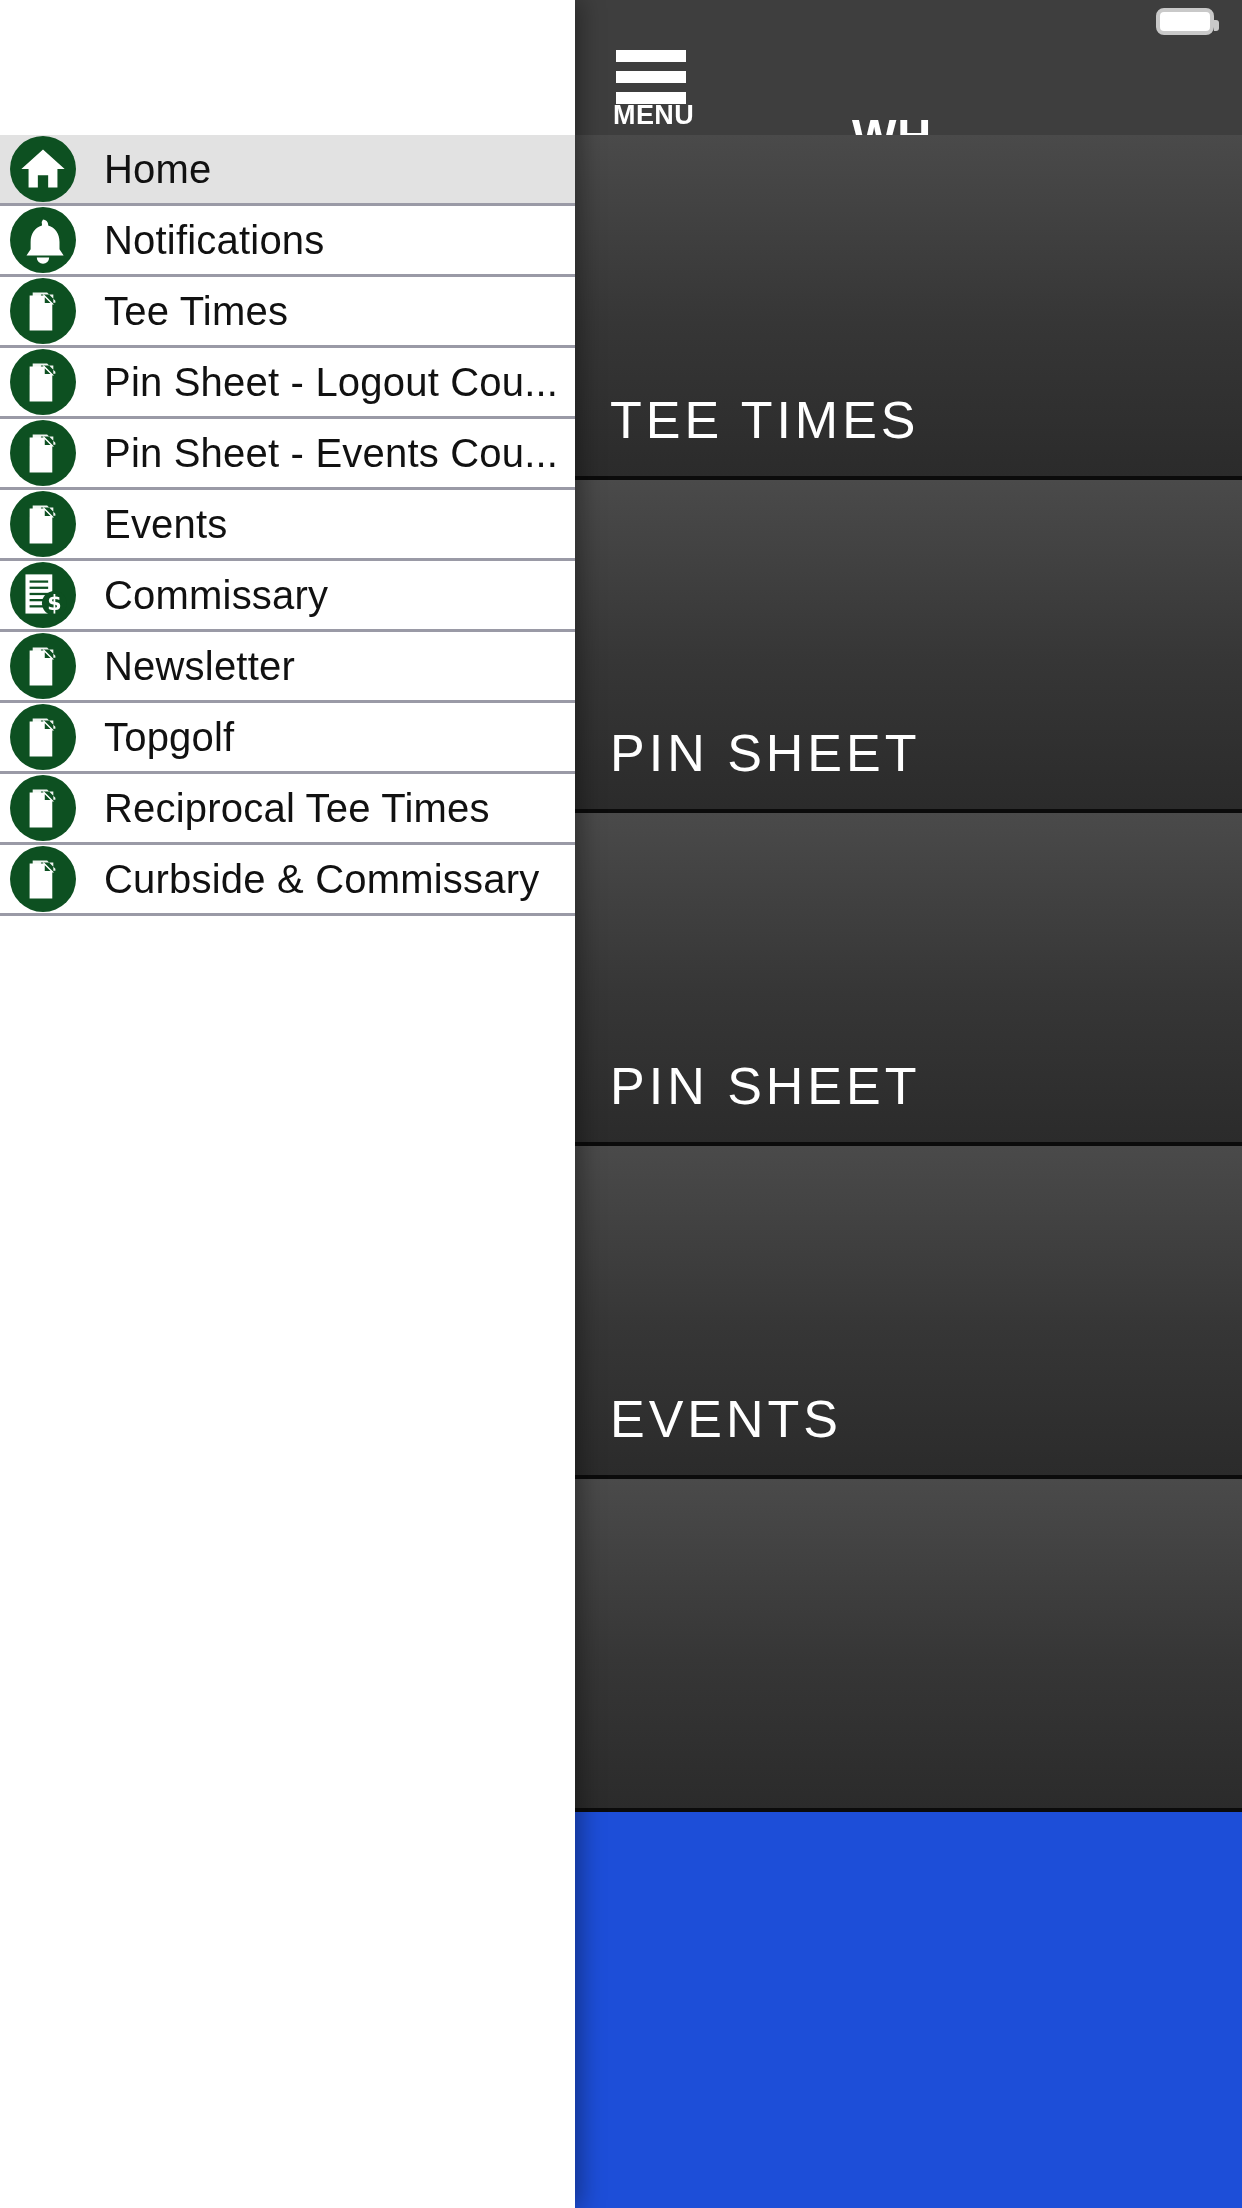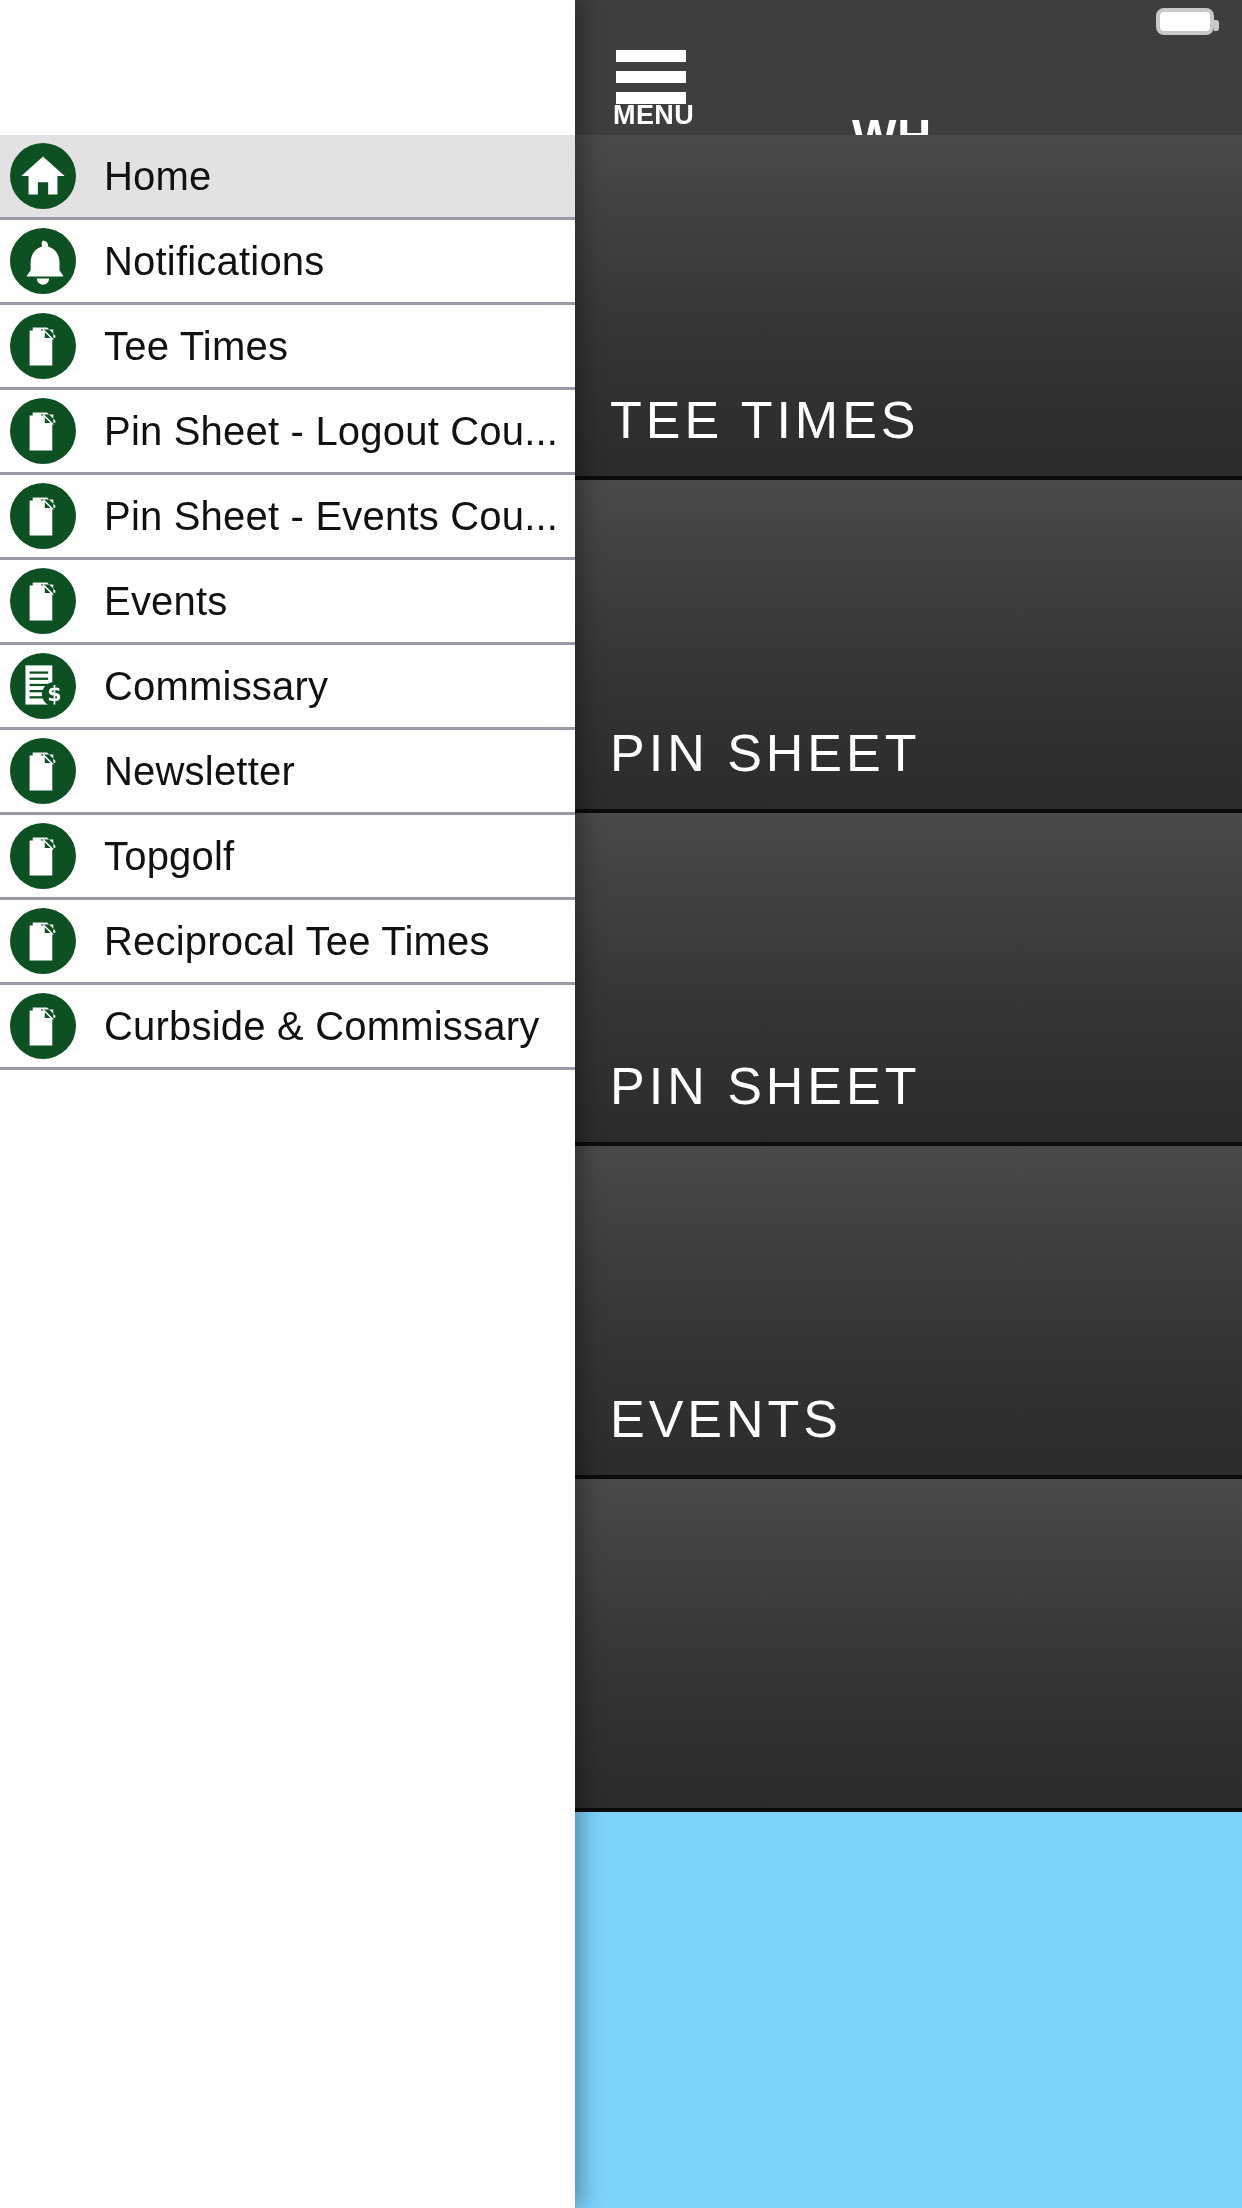--- a/index.html
+++ b/index.html
@@ -5,21 +5,21 @@
   * { margin:0; padding:0; box-sizing:border-box; }
   html,body {
     width:1242px; height:2208px;
     background:#ffffff;
     font-family:"Liberation Sans", sans-serif;
     overflow:hidden;
   }
   #screen { position:relative; width:1242px; height:2208px; overflow:hidden; background:#fff; }
 
   
-  #app-bg { position:absolute; inset:0; background:#7dd3fc;padding-left:12px; }
+  #app-bg { position:absolute; inset:0; background:#1d4ed8;padding-left:12px; }
 
   .statusbar {
     position:absolute; top:0; left:0; width:1242px; height:40px;
     background:#3e3e3e;
   }
   .battery {
     position:absolute; right:28px; top:8px;
     width:58px; height:27px;
     border:4px solid #c9c9c9; border-radius:8px;
     background:#ffffff;
@@ -65,21 +65,21 @@
   #drawer {
     position:absolute; top:0; left:0; width:575px; height:2208px;
     background:#ffffff; z-index:20;
     box-shadow:6px 0 22px rgba(0,0,0,0.35);
     overflow:hidden;
   }
   .drawer-spacer { height:135px; background:#ffffff; }
   .drawer-list { width:575px; }
 
   .nav-item {
-    position:relative; height:85px; width:575px;
+    position:relative; height:71px; width:575px;
     display:flex; align-items:center;
     background:#ffffff;
     border-bottom:3px solid #9a9aa6;
     overflow:hidden;
   }
   .nav-item.active { background:#e2e2e2; }
   .nav-item .icon-wrap {
     flex:0 0 auto; margin-left:10px; width:66px; height:66px;
   }
   .nav-item .label {

